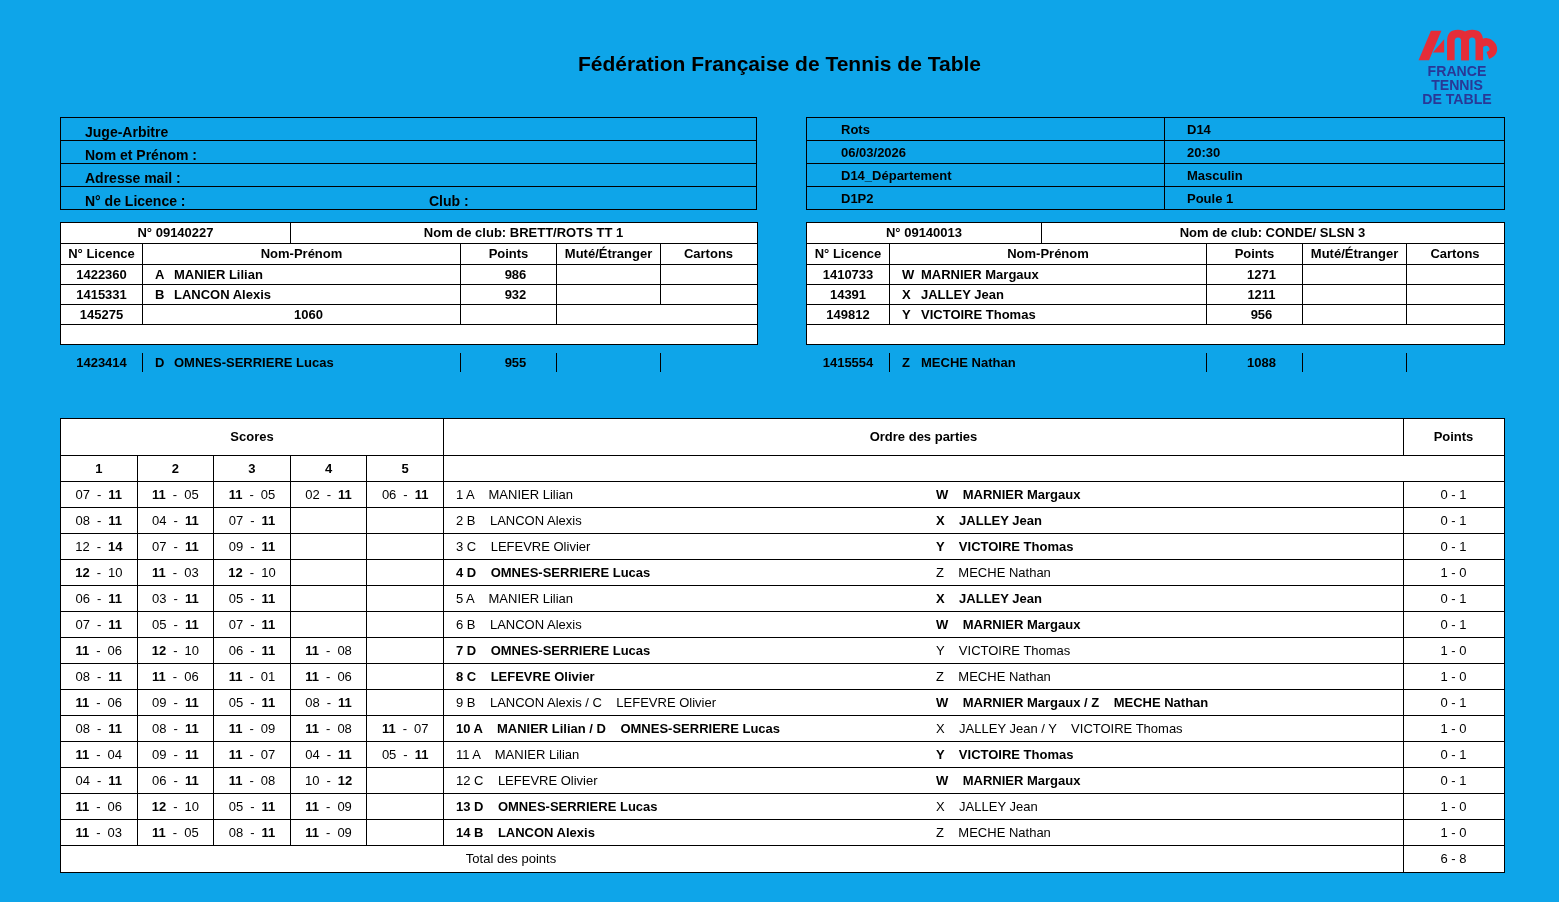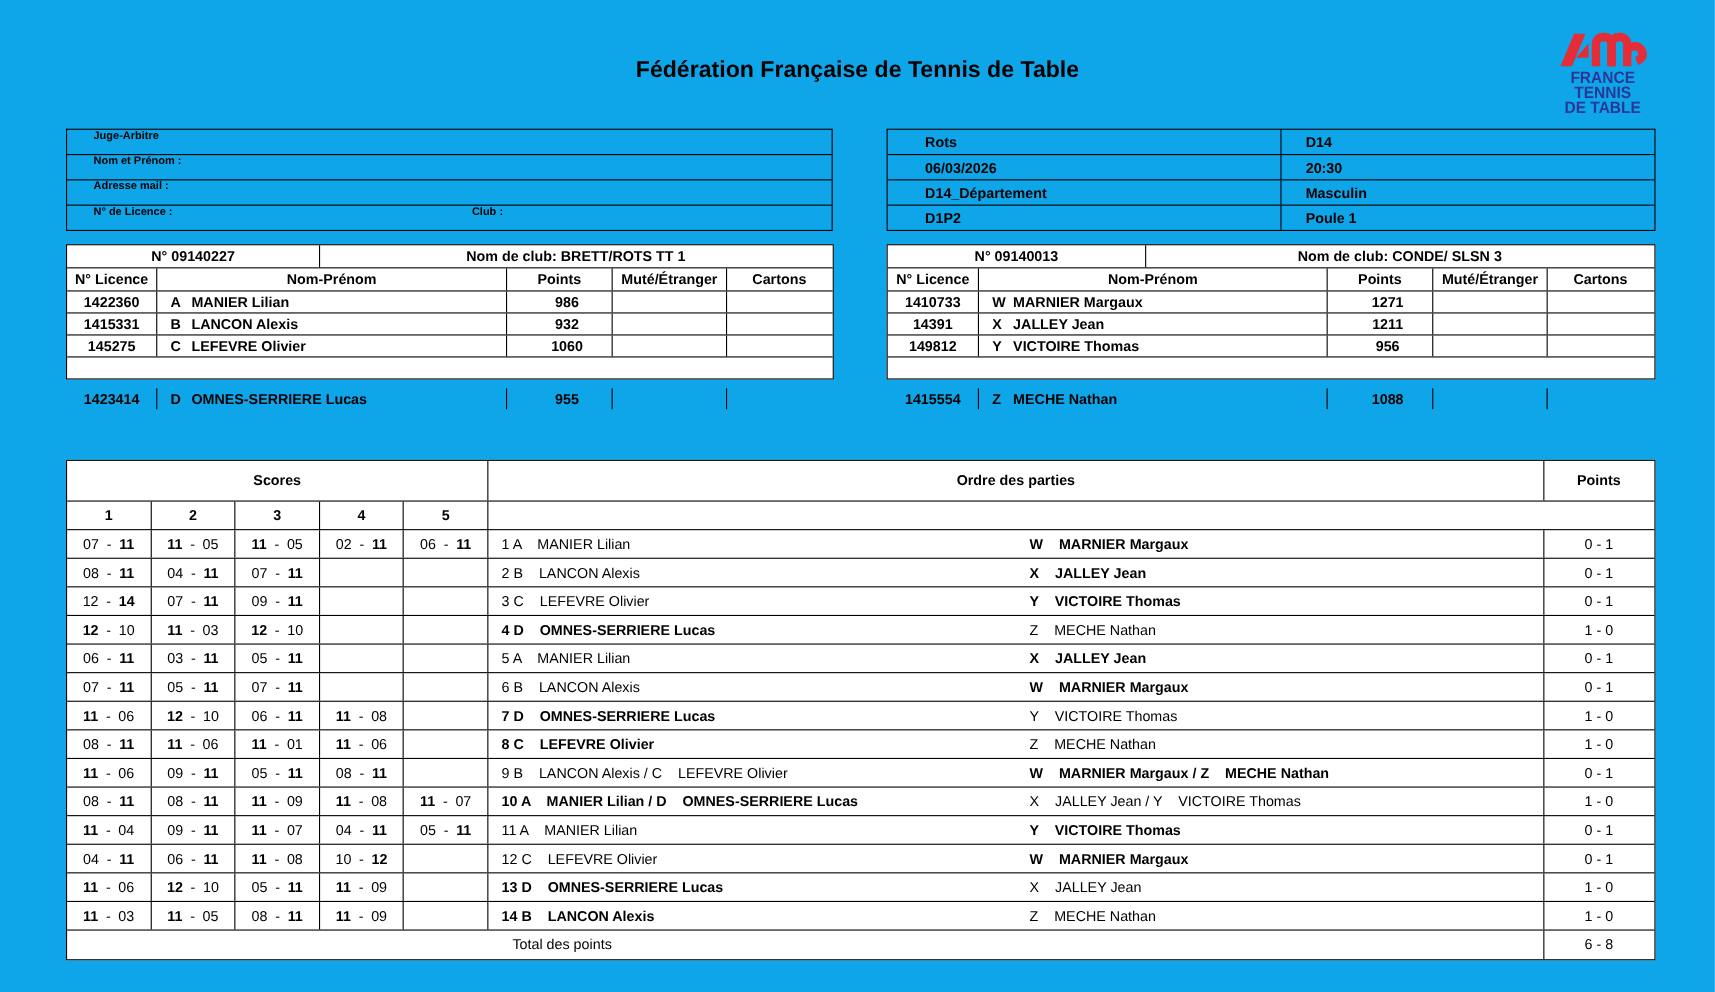--- a/index.html
+++ b/index.html
@@ -7,21 +7,21 @@
   .page{position:absolute;inset:0;background:#0ea5e9;}
   .title{position:absolute;top:52px;left:0;width:1559px;text-align:center;font-size:21px;font-weight:bold;}
 
   
   .logo{position:absolute;left:1408px;top:28px;width:98px;}
   .logo-mark{display:block;width:92px;height:34px;margin:0 auto;}
   .logo-text{margin-top:2px;text-align:center;color:#293896;font-weight:bold;font-size:15px;line-height:14px;transform:scaleX(0.94);transform-origin:center;letter-spacing:0px;}
 
   
   .judge-box{position:absolute;left:60px;top:117px;width:697px;height:93px;border:1.5px solid #000;box-sizing:border-box;display:flex;flex-direction:column;}
-  .jrow{flex:1;border-bottom:1px solid #000;font-weight:bold;font-size:10px;display:flex;align-items:flex-start;padding-left:24px;position:relative;}
+  .jrow{flex:1;border-bottom:1px solid #000;font-weight:bold;font-size:14px;display:flex;align-items:flex-end;padding-left:24px;position:relative;}
   .jrow.last{border-bottom:none;}
   .jrow .club{position:absolute;left:368px;}
 
   
   .info-box{position:absolute;left:806px;top:117px;width:699px;height:93px;border:1.5px solid #000;box-sizing:border-box;display:flex;flex-direction:column;}
   .irow{flex:1;border-bottom:1px solid #000;display:grid;grid-template-columns:357px 1fr;}
   .irow:last-child{border-bottom:none;}
   .icell{display:flex;align-items:center;font-weight:bold;font-size:13px;padding-left:34px;text-align:right;}
   .icell.c2{border-left:1px solid #000;padding-left:22px;}
 
@@ -133,21 +133,20 @@
       </div>
       <div class="tt-row tt-player" style="grid-template-columns: 82px 318px 96px 104px 95px;">
         <div class="tt-cell br">1415331</div>
         <div class="tt-cell br namec"><span class="pletter">B</span><span>LANCON Alexis</span></div>
         <div class="tt-cell br pts">932</div>
         <div class="tt-cell br"></div>
         <div class="tt-cell"></div>
       </div>
       <div class="tt-row tt-player" style="grid-template-columns: 82px 318px 96px 104px 95px;">
         <div class="tt-cell br">145275</div>
-        <div class="tt-cell br namec"><span class="pletter">C</span><span>LEFEVRE Olivier</span></div>
         <div class="tt-cell br pts">1060</div>
         <div class="tt-cell br"></div>
         <div class="tt-cell"></div>
       </div>
       <div class="tt-row tt-player" style="grid-template-columns: 82px 318px 96px 104px 95px;">
         <div class="tt-cell br">1423414</div>
         <div class="tt-cell br namec"><span class="pletter">D</span><span>OMNES-SERRIERE Lucas</span></div>
         <div class="tt-cell br pts">955</div>
         <div class="tt-cell br"></div>
         <div class="tt-cell"></div>

